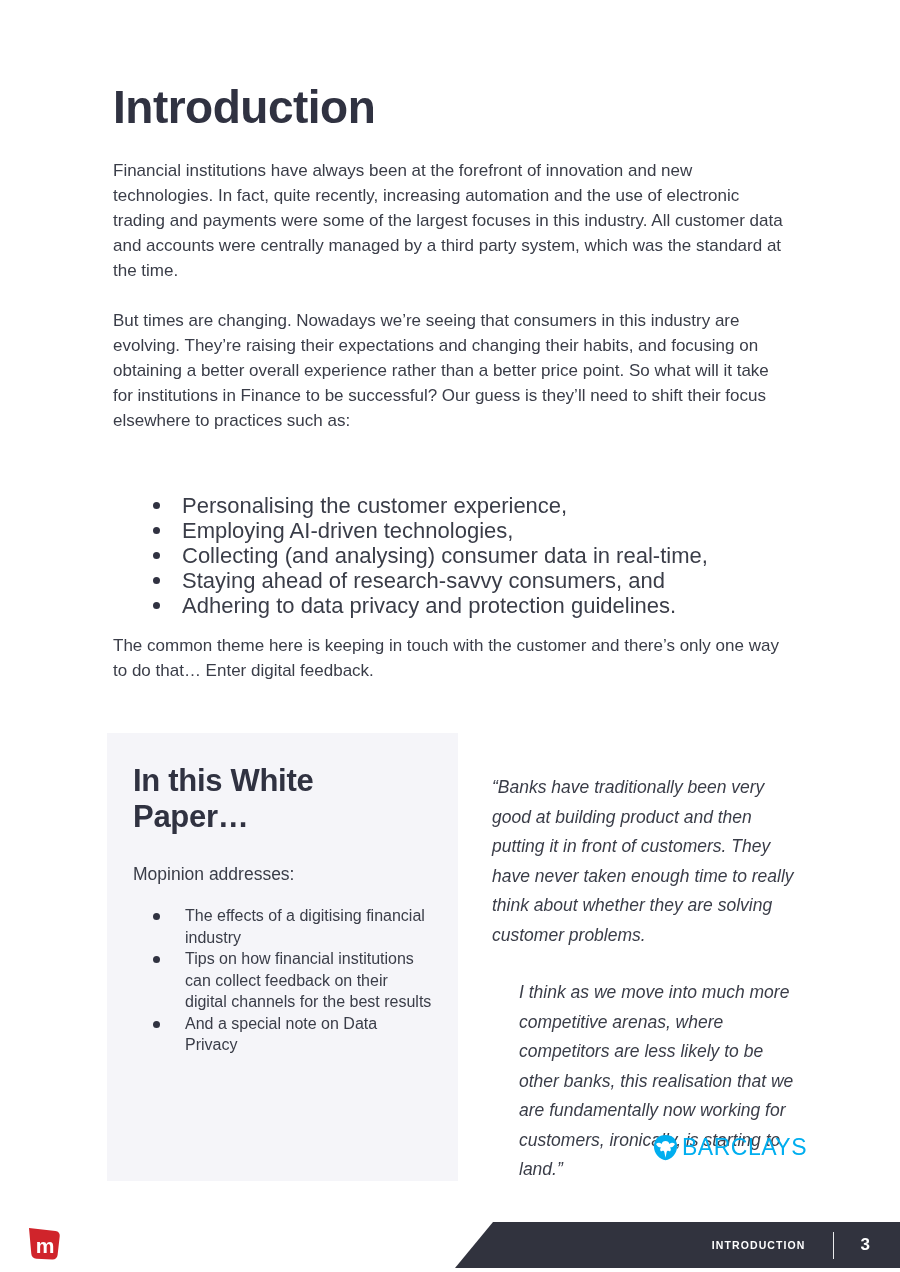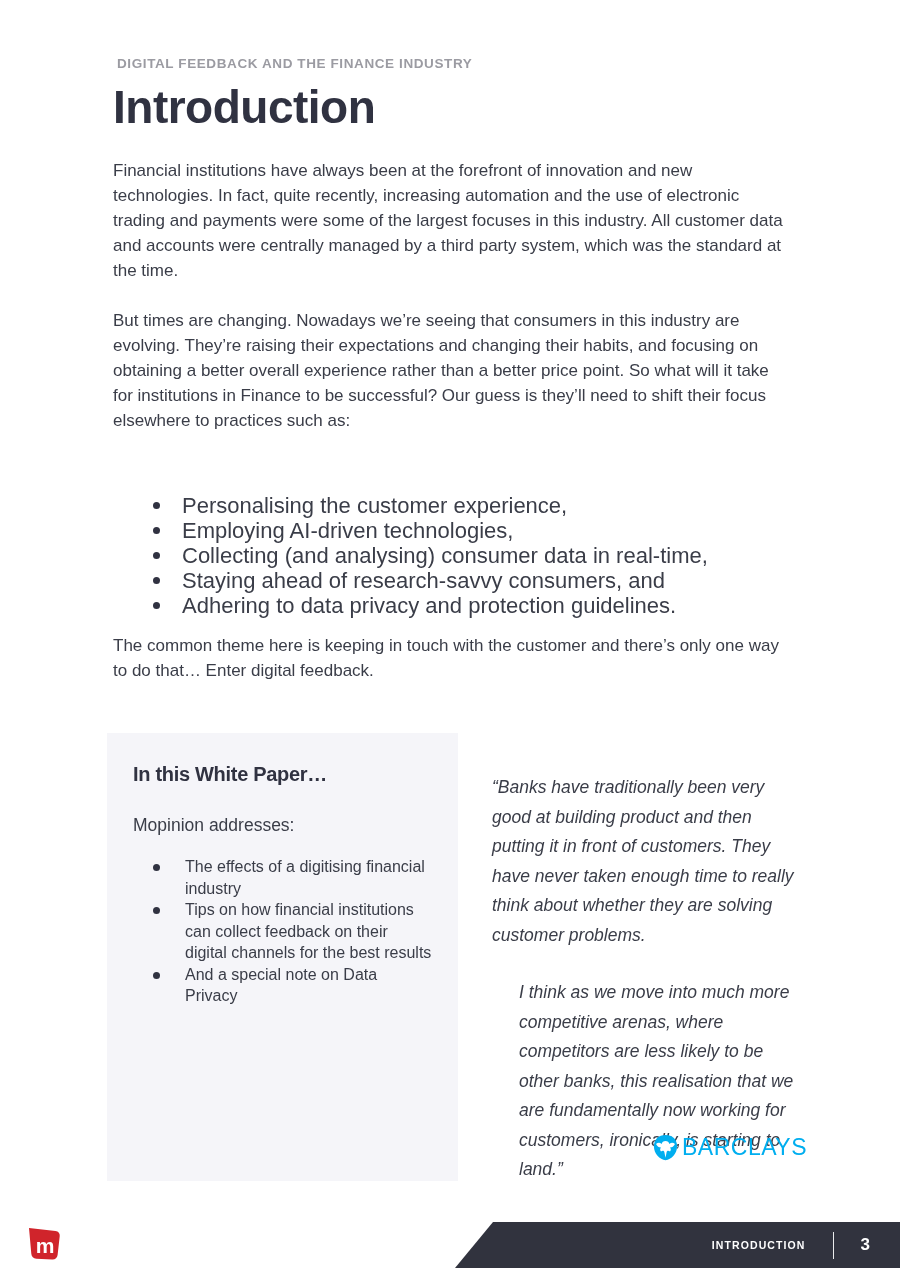--- a/index.html
+++ b/index.html
@@ -36,21 +36,21 @@
     content:""; position:absolute; left:26px; top:9px;
     width:7px; height:7px; border-radius:50%;
     background:var(--heading, #303241);
   }
   .wp-box {
     position:absolute; left:107px; top:733px; width:351px; height:448px;
     background:var(--box-bg, #f5f5f9); box-sizing:border-box;
     padding:30px 24px 0 26px;
   }
   .wp-box h2 {
-    margin:0; font-size:20px; font-weight:700;
+    margin:0; font-size:31px; font-weight:700;
     color:var(--heading, #303241); letter-spacing:-0.3px;
   }
   .wp-box .box-sub {
     margin:29px 0 0 0; font-size:17.5px; color:var(--text, #3a3d48);
   }
   ul.box-list {
     margin:20px 0 0 0; padding:0; list-style:none;
     font-size:16px; line-height:21.5px; color:var(--text, #3a3d48);
   }
   ul.box-list li { position:relative; padding-left:52px; }
@@ -90,21 +90,20 @@
     width:1px; height:27px; background:rgba(255,255,255,0.9);
     margin:0 27px;
   }
   .footer-bar .page-num { font-size:17px; font-weight:700; }
 </style>
 </head>
 <body>
 
 <div class="page">
 
-  <div class="eyebrow">DIGITAL FEEDBACK AND THE FINANCE INDUSTRY</div>
   <h1 class="title">Introduction</h1>
 
   <p class="body-par p1">Financial institutions have always been at the forefront of innovation and new technologies. In fact, quite recently, increasing automation and the use of electronic trading and payments were some of the largest focuses in this industry. All customer data and accounts were centrally managed by a third party system, which was the standard at the time.</p>
   <p class="body-par p2">But times are changing. Nowadays we’re seeing that consumers in this industry are evolving. They’re raising their expectations and changing their habits, and focusing on obtaining a better overall experience rather than a better price point. So what will it take for institutions in Finance to be successful? Our guess is they’ll need to shift their focus elsewhere to practices such as:</p>
 
   <ul class="focus-list">
       <li>Personalising the customer experience,</li>
       <li>Employing AI-driven technologies,</li>
       <li>Collecting (and analysing) consumer data in real-time,</li>
       <li>Staying ahead of research-savvy consumers, and</li>

